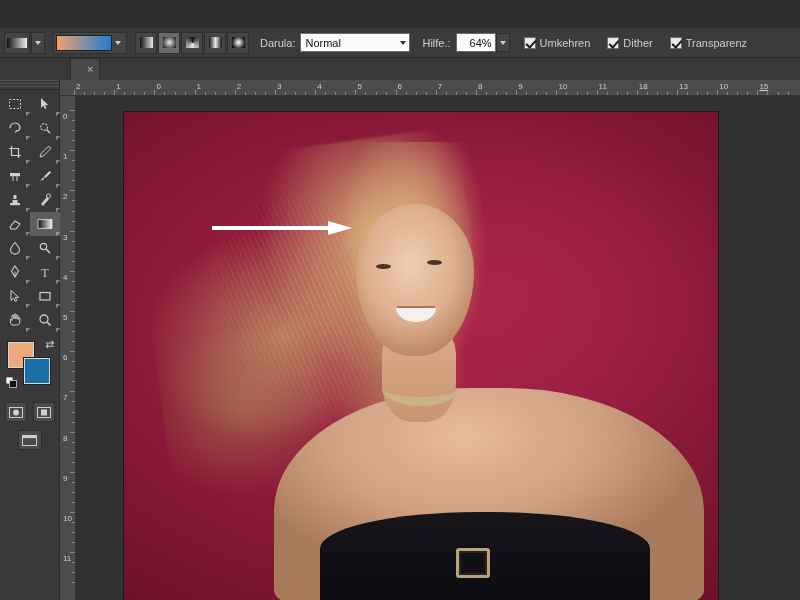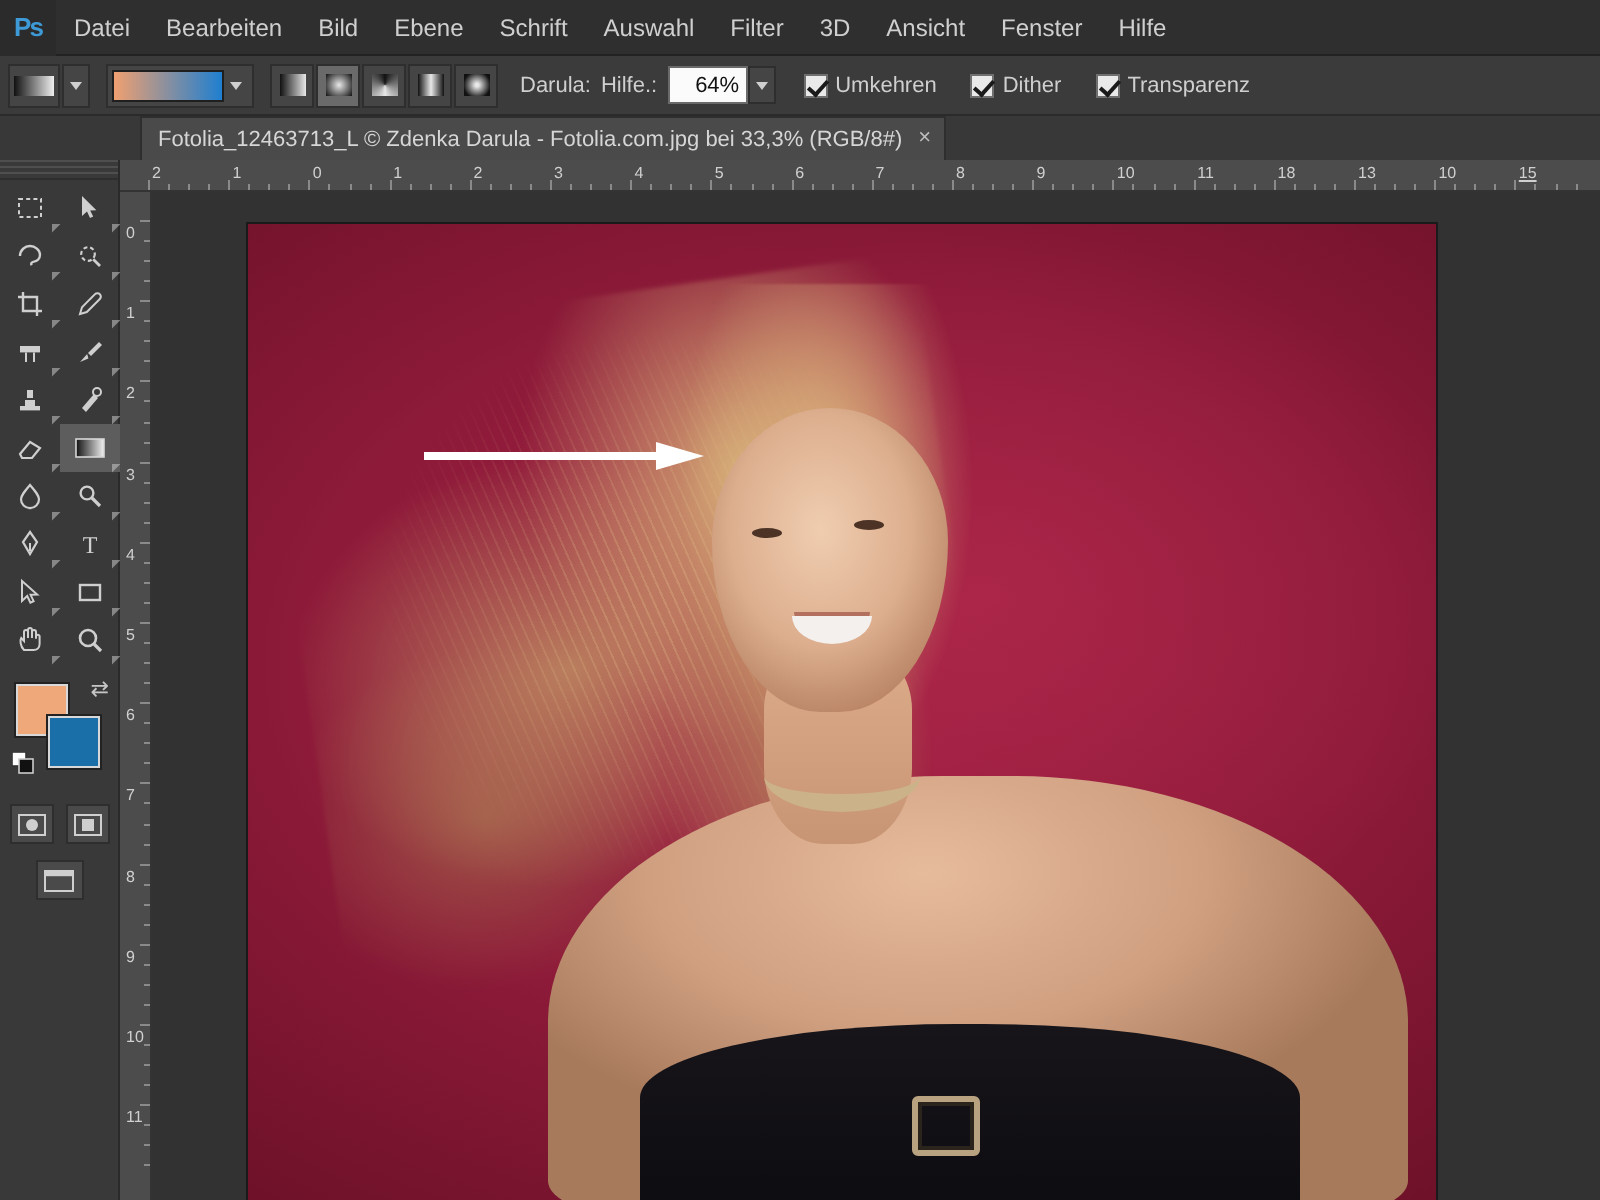--- a/index.html
+++ b/index.html
@@ -371,34 +371,20 @@
     position: absolute;
     left: 88px; top: 108px;
     width: 142px; height: 16px;
   }
 </style>
 </head>
 <body>
 
 <div id="app">
 
-  <div class="menubar">
-    <div class="ps-logo">Ps</div>
-    <div class="menu-item">Datei</div>
-    <div class="menu-item">Bearbeiten</div>
-    <div class="menu-item">Bild</div>
-    <div class="menu-item">Ebene</div>
-    <div class="menu-item">Schrift</div>
-    <div class="menu-item">Auswahl</div>
-    <div class="menu-item">Filter</div>
-    <div class="menu-item">3D</div>
-    <div class="menu-item">Ansicht</div>
-    <div class="menu-item">Fenster</div>
-    <div class="menu-item">Hilfe</div>
-  </div>
 
   <div class="optionsbar">
     <div class="opt-tool-icon">
       <div class="grad-swatch-inner" style="background:linear-gradient(to right,#111,#efefef);"></div>
     </div>
     <div class="opt-dropdown-arrow">
       <div class="arrow-down"></div>
     </div>
 
     <div class="grad-preview-wrap">
@@ -420,20 +406,24 @@
         </div>
       <div class="grad-type-btn">
           <div class="gt-reflect"></div>
         </div>
       <div class="grad-type-btn">
           <div class="gt-diamond"></div>
         </div>
     </div>
 
     <div class="opt-label">Darula:</div>
+    <div class="opt-select">
+      <span>Normal</span>
+      <span class="sel-arrow"></span>
+    </div>
 
     <div class="opt-label">Hilfe.:</div>
     <div class="opt-num">64%</div>
     <div class="opt-num-arrow">
         <div class="arrow-down"></div>
       </div>
 
     <div class="chk-wrap">
       <div class="chk checked"></div>
       <span class="opt-label">Umkehren</span>
@@ -444,21 +434,20 @@
     </div>
     <div class="chk-wrap">
       <div class="chk checked"></div>
       <span class="opt-label">Transparenz</span>
     </div>
   </div>
 
   <div class="tabbar-left-fill"></div>
   <div class="tabbar">
     <div class="doc-tab">
-      <span>Fotolia_12463713_L © Zdenka Darula - Fotolia.com.jpg bei 33,3% (RGB/8#)</span>
       <span class="tab-close">×</span>
     </div>
   </div>
 
   <div class="toolbar">
     <div class="tool-grip"></div>
     <div class="tool-grid">
 
       <div class="tool-cell">
         <svg width="14" height="14" viewBox="0 0 14 14">

